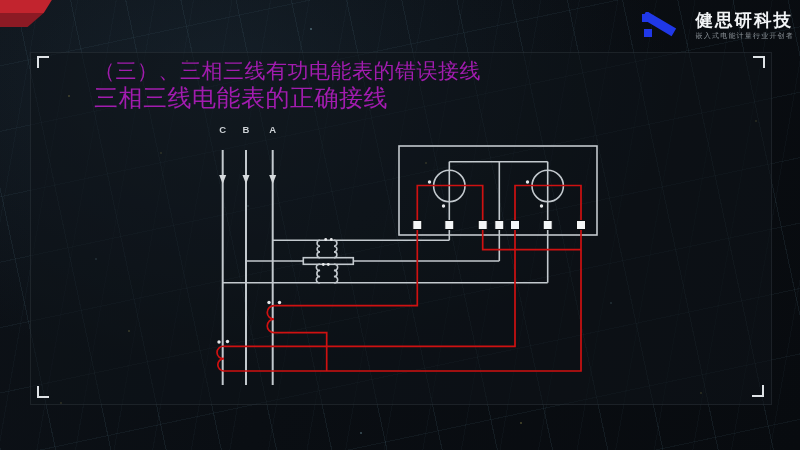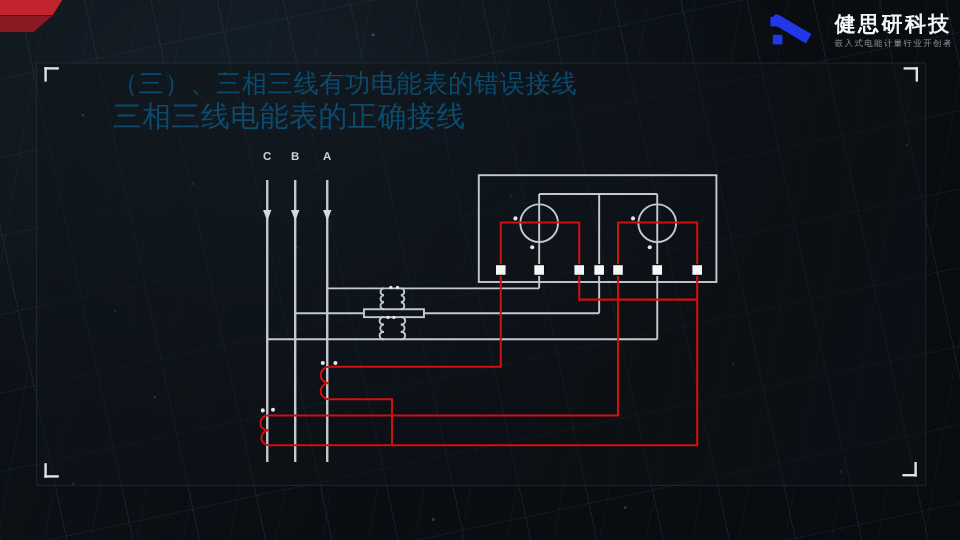--- a/index.html
+++ b/index.html
@@ -45,21 +45,21 @@
     clip-path:polygon(0 0,96% 0,81% 100%,0 100%);}
   .ribbon .band-bottom{position:absolute;left:0;top:13px;width:46px;height:14px;background:#8c1a24;
     clip-path:polygon(0 0,95% 0,60% 100%,0 100%);}
   
   .logo{position:absolute;right:6px;top:10px;display:flex;align-items:center;}
   .logo-mark{width:50px;height:28px;margin-right:7px;}
   .logo-text-block{display:flex;flex-direction:column;align-items:flex-start;}
   .logo-name{font-size:17.5px;font-weight:bold;color:#f2f4f6;letter-spacing:2px;line-height:20px;text-align:right;}
   .logo-tagline{font-size:7px;color:#8f969c;letter-spacing:1.2px;margin-top:1px;}
   
-  .title-block{position:absolute;left:94px;top:57px;color:#0c4a6e;}
+  .title-block{position:absolute;left:94px;top:57px;color:#a21caf;}
   .title-line1{font-size:21px;letter-spacing:0.5px;line-height:27px;}
   .title-line2{font-size:24px;letter-spacing:0.5px;line-height:27px;}
   .diagram-svg{position:absolute;left:0;top:0;width:800px;height:450px;}
 </style>
 </head>
 <body>
 
 <div class="bg-grid"></div>
 <div class="specks"></div>
 

